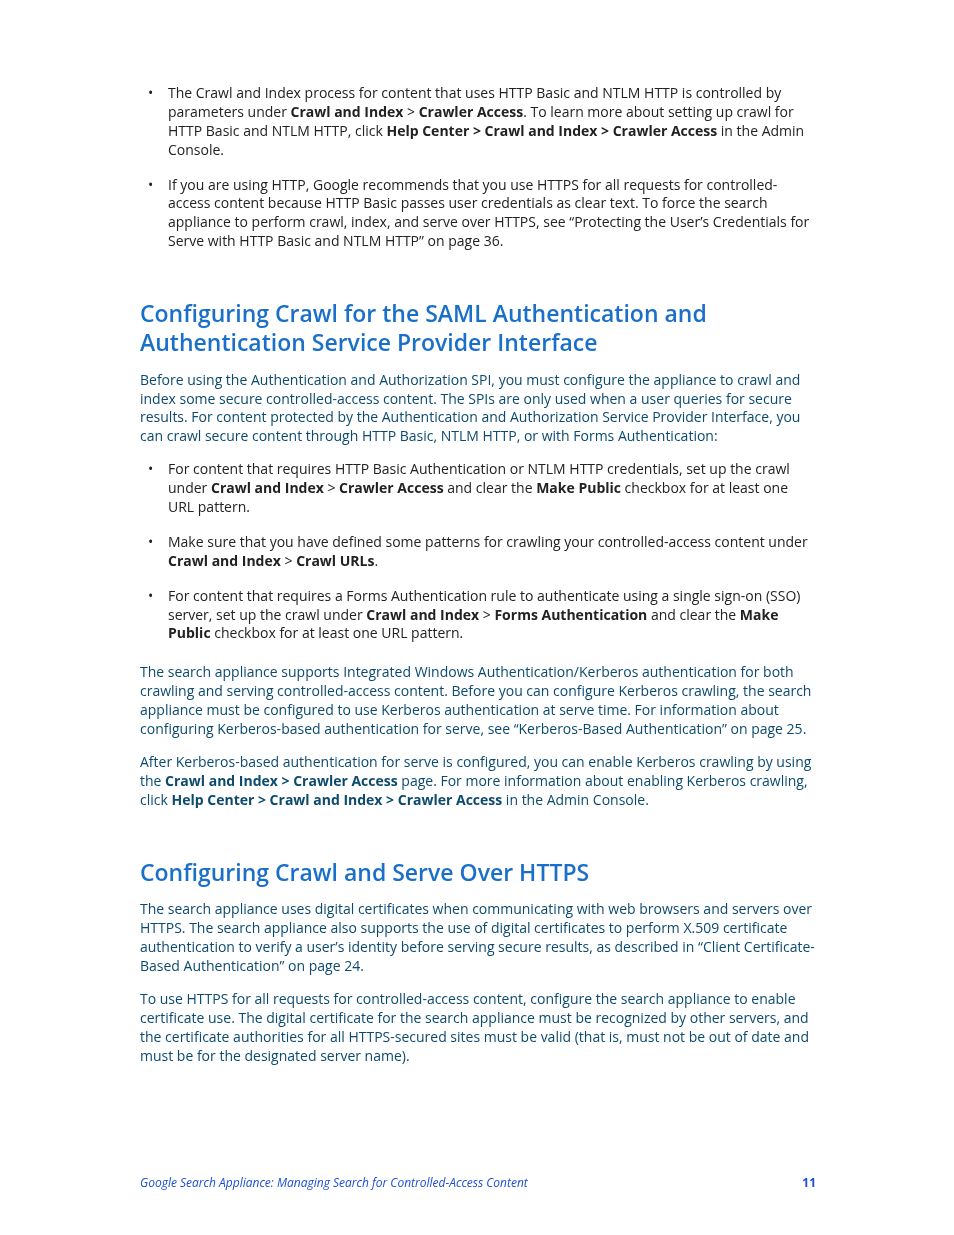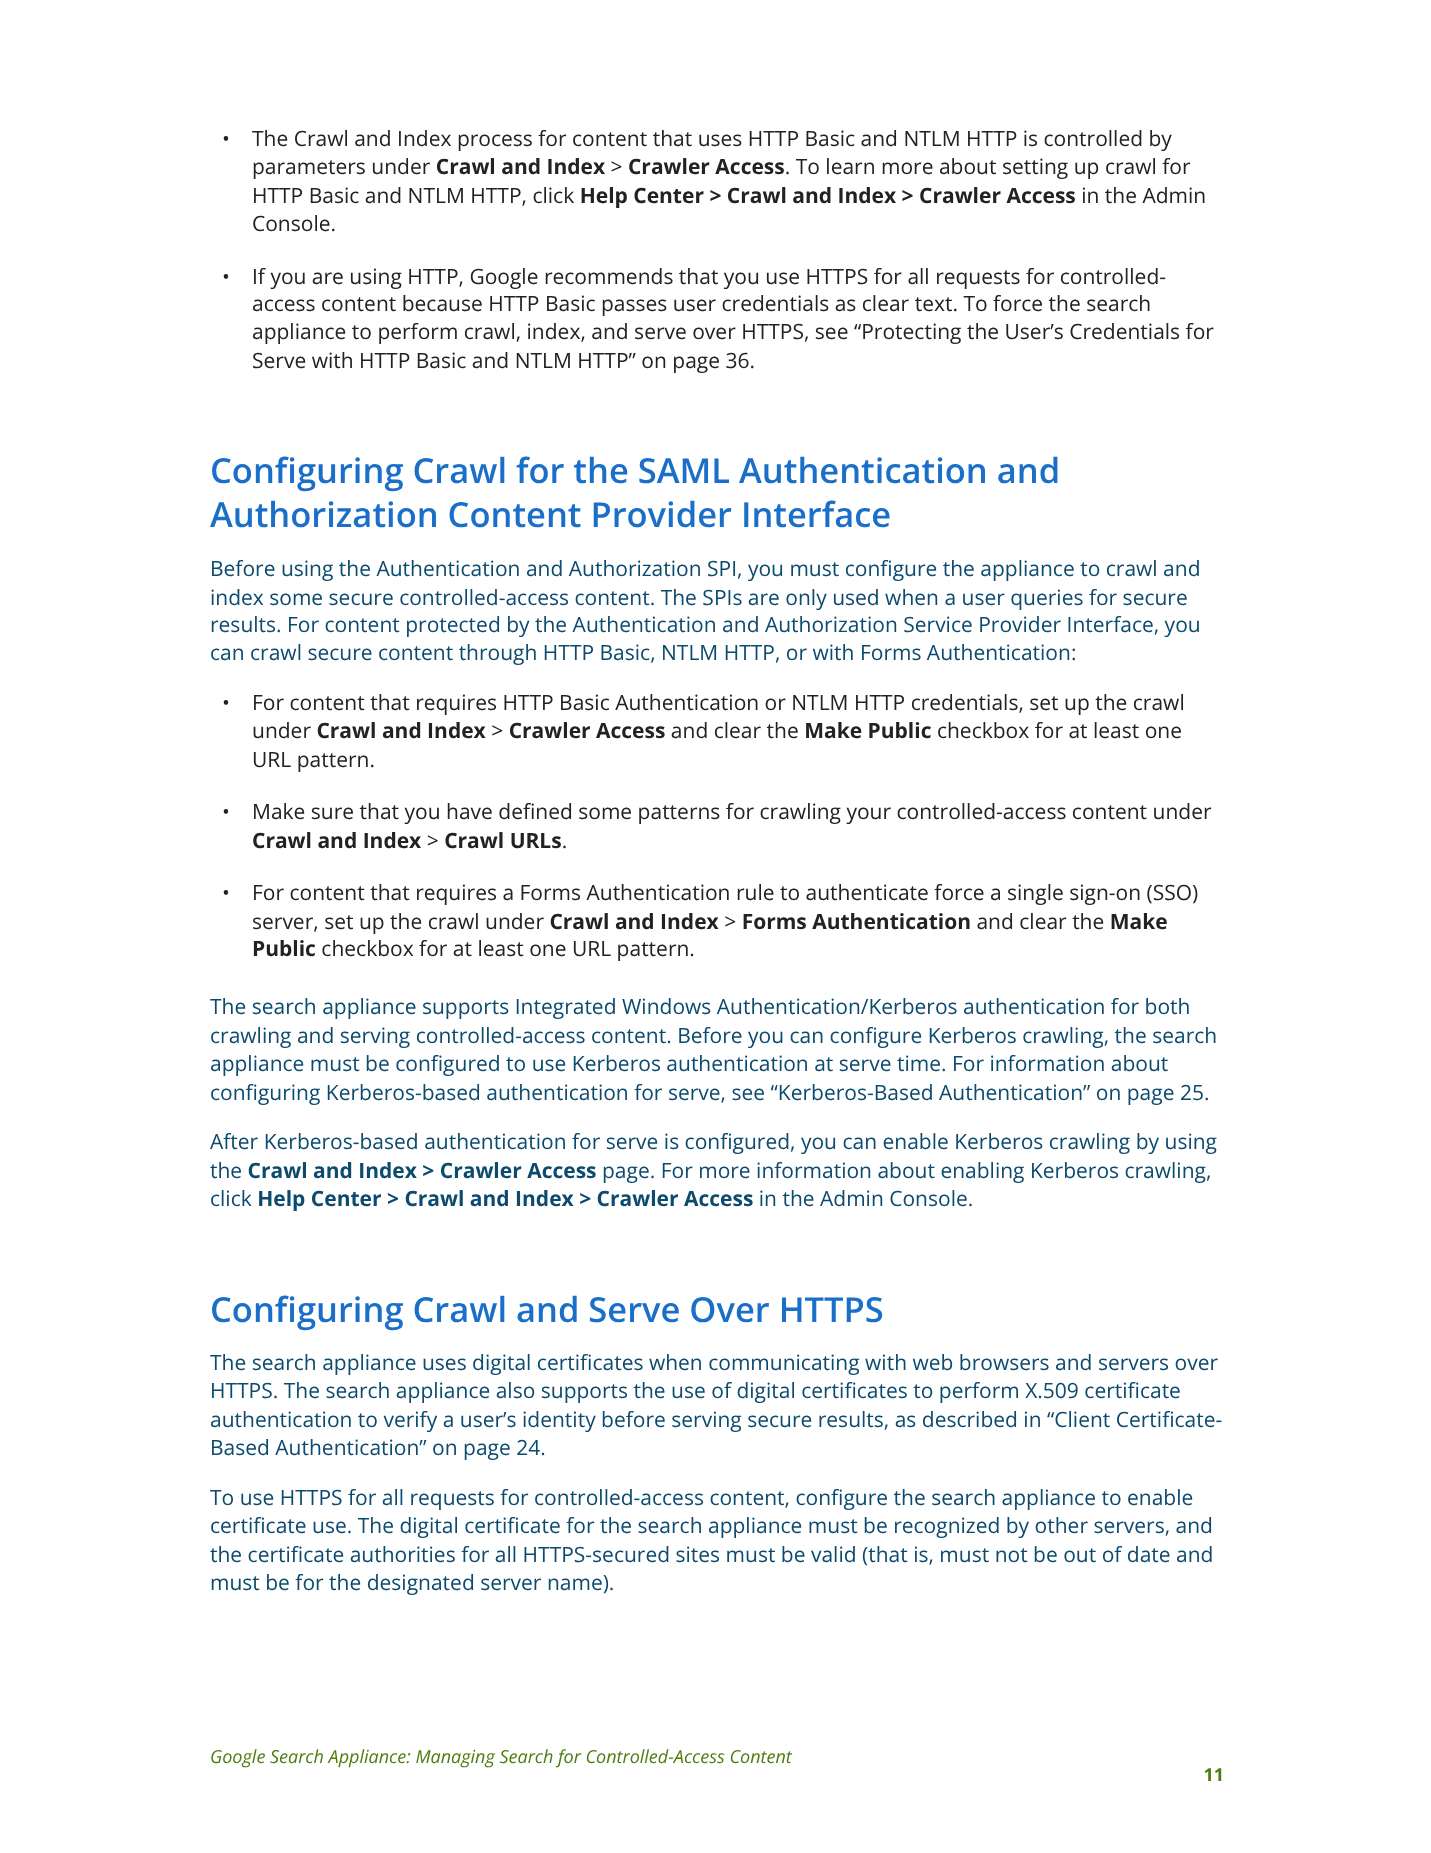--- a/index.html
+++ b/index.html
@@ -51,52 +51,52 @@
     color: #0c4a6e;
   }
   b { font-weight: 700; }
   .footer {
     position: absolute;
     bottom: 44px;
     left: 140px;
     right: 130px;
     display: flex;
     justify-content: space-between;
-    align-items: center;
+    align-items: flex-end;
     font-size: 12px;
-    color: #4d7c0f;
+    color: #1d4ed8;
   }
   .footer .title { font-style: italic; }
   .footer .page-num { font-weight: 700; margin-top: 24px; }
 </style>
 </head>
 <body>
 
 <div class="page">
 
   <ul class="bullet-list">
     <li>
       <span>The Crawl and Index process for content that uses HTTP Basic and NTLM HTTP is controlled by parameters under </span><b>Crawl and Index</b><span> &gt; </span><b>Crawler Access</b><span>. To learn more about setting up crawl for HTTP Basic and NTLM HTTP, click </span><b>Help Center &gt; Crawl and Index &gt; Crawler Access</b><span> in the Admin Console.</span>
     </li>
     <li>
       <span>If you are using HTTP, Google recommends that you use HTTPS for all requests for controlled-access content because HTTP Basic passes user credentials as clear text. To force the search appliance to perform crawl, index, and serve over HTTPS, see “Protecting the User’s Credentials for Serve with HTTP Basic and NTLM HTTP” on page 36.</span>
     </li>
   </ul>
 
-  <h2 class="section-heading">Configuring Crawl for the SAML Authentication and Authorization Content Provider Interface</h2>
+  <h2 class="section-heading">Configuring Crawl for the SAML Authentication and Authentication Service Provider Interface</h2>
   <p class="body-text">Before using the Authentication and Authorization SPI, you must configure the appliance to crawl and index some secure controlled-access content. The SPIs are only used when a user queries for secure results. For content protected by the Authentication and Authorization Service Provider Interface, you can crawl secure content through HTTP Basic, NTLM HTTP, or with Forms Authentication:</p>
   <ul class="bullet-list">
     <li>
       <span>For content that requires HTTP Basic Authentication or NTLM HTTP credentials, set up the crawl under </span><b>Crawl and Index</b><span> &gt; </span><b>Crawler Access</b><span> and clear the </span><b>Make Public</b><span> checkbox for at least one URL pattern.</span>
     </li>
     <li>
       <span>Make sure that you have defined some patterns for crawling your controlled-access content under </span><b>Crawl and Index</b><span> &gt; </span><b>Crawl URLs</b><span>.</span>
     </li>
     <li>
-      <span>For content that requires a Forms Authentication rule to authenticate force a single sign-on (SSO) server, set up the crawl under </span><b>Crawl and Index</b><span> &gt; </span><b>Forms Authentication</b><span> and clear the </span><b>Make Public</b><span> checkbox for at least one URL pattern.</span>
+      <span>For content that requires a Forms Authentication rule to authenticate using a single sign-on (SSO) server, set up the crawl under </span><b>Crawl and Index</b><span> &gt; </span><b>Forms Authentication</b><span> and clear the </span><b>Make Public</b><span> checkbox for at least one URL pattern.</span>
     </li>
   </ul>
 
   <p class="body-text">The search appliance supports Integrated Windows Authentication/Kerberos authentication for both crawling and serving controlled-access content. Before you can configure Kerberos crawling, the search appliance must be configured to use Kerberos authentication at serve time. For information about configuring Kerberos-based authentication for serve, see “Kerberos-Based Authentication” on page 25.</p>
   <p class="body-text">
     <span>After Kerberos-based authentication for serve is configured, you can enable Kerberos crawling by using the </span><b>Crawl and Index &gt; Crawler Access</b><span> page. For more information about enabling Kerberos crawling, click </span><b>Help Center &gt; Crawl and Index &gt; Crawler Access</b><span> in the Admin Console.</span>
   </p>
 
   <h2 class="section-heading">Configuring Crawl and Serve Over HTTPS</h2>
   <p class="body-text">The search appliance uses digital certificates when communicating with web browsers and servers over HTTPS. The search appliance also supports the use of digital certificates to perform X.509 certificate authentication to verify a user’s identity before serving secure results, as described in “Client Certificate-Based Authentication” on page 24.</p>

